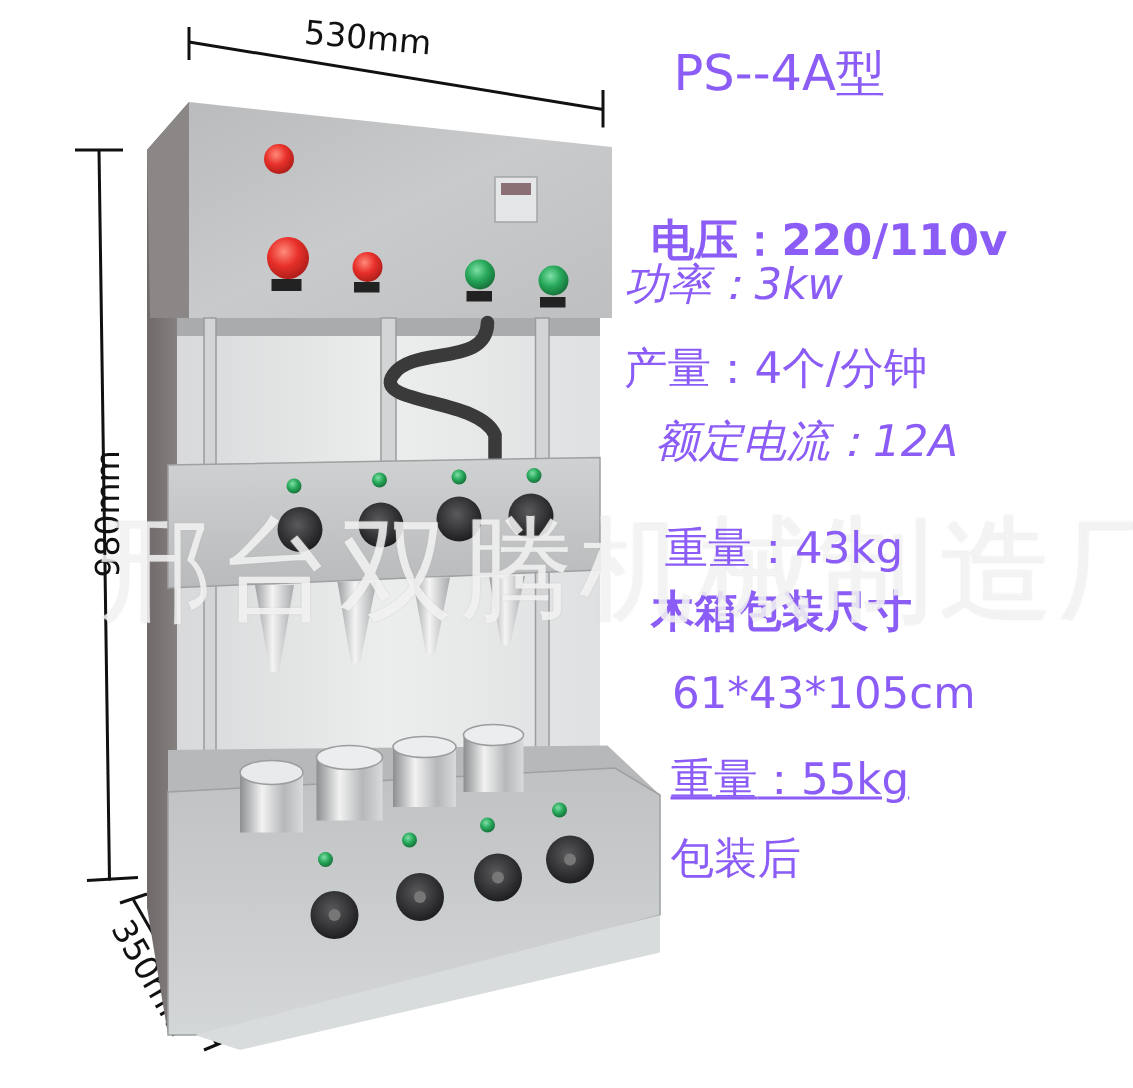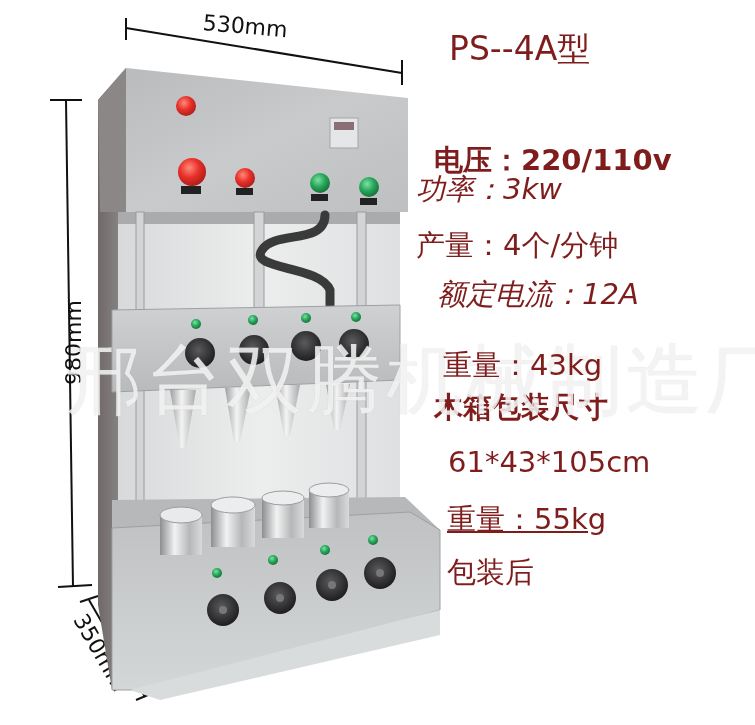--- a/index.html
+++ b/index.html
@@ -6,21 +6,21 @@
   body { width:755px; height:725px; position:relative; overflow:hidden;
          font-family:"DejaVu Sans","Liberation Sans",sans-serif; color:#111; }
 
   
   .dim-label { position:absolute; font-size:22px; color:#111; white-space:nowrap; }
   #dim-width-label { left:204px; top:10px; transform:rotate(5deg); transform-origin:left top; }
   #dim-height-label { left:18px; top:330px; transform:rotate(-90deg); transform-origin:center; width:110px; text-align:center; }
   #dim-depth-label { left:58px; top:640px; transform:rotate(60deg); transform-origin:center; }
 
   
-  .spec { position:absolute; font-size:29px; line-height:1; white-space:nowrap; color:#7f1d1d; }
+  .spec { position:absolute; font-size:29px; line-height:1; white-space:nowrap; color:#8b5cf6; }
   #model-title { left:449px; top:32px; font-size:33px; }
 
   
   #watermark { position:absolute; left:66px; top:330px; font-size:76px; letter-spacing:4px;
                color:rgba(255,255,255,0.72); white-space:nowrap; pointer-events:none;
                text-shadow:0 0 1px rgba(180,180,180,0.6); z-index:20; font-family:"DejaVu Sans",sans-serif; }
 
   
   #machine { position:absolute; left:0; top:0; width:460px; height:725px; z-index:5; }
 </style>

